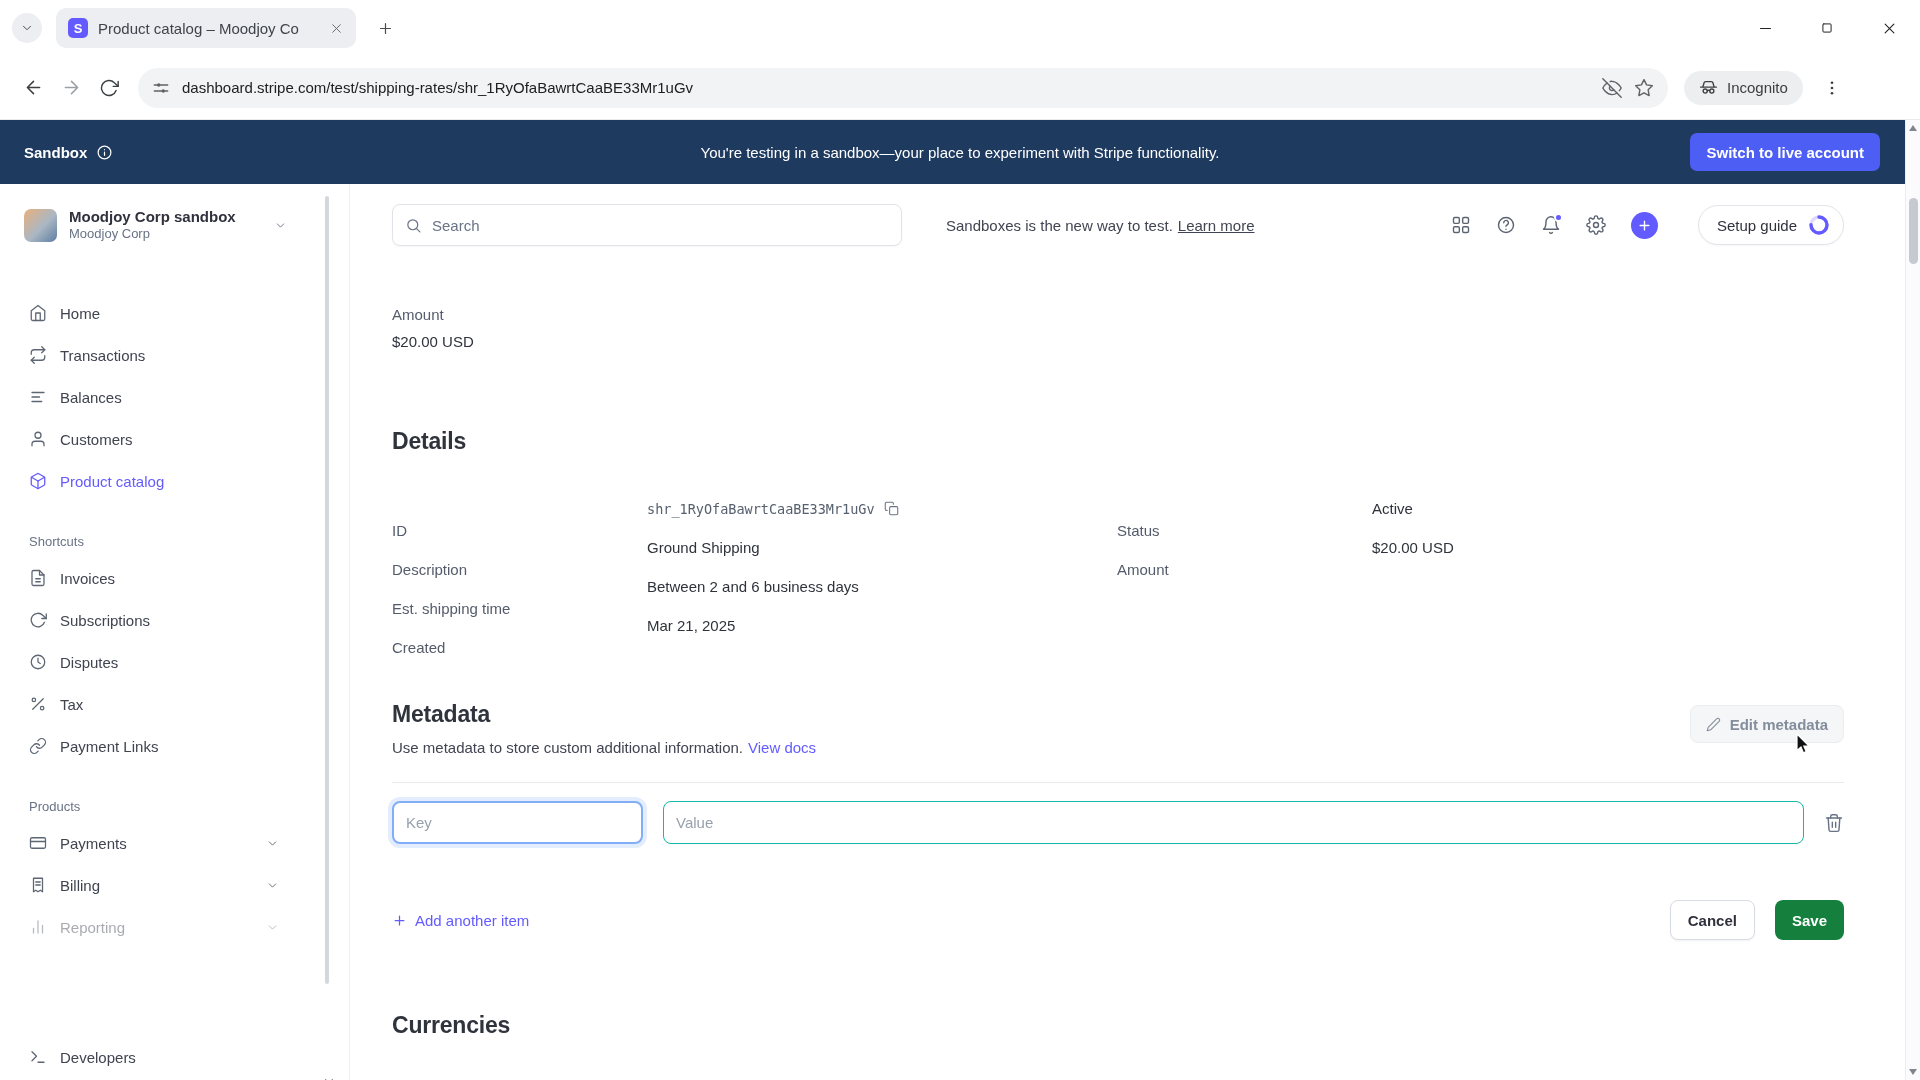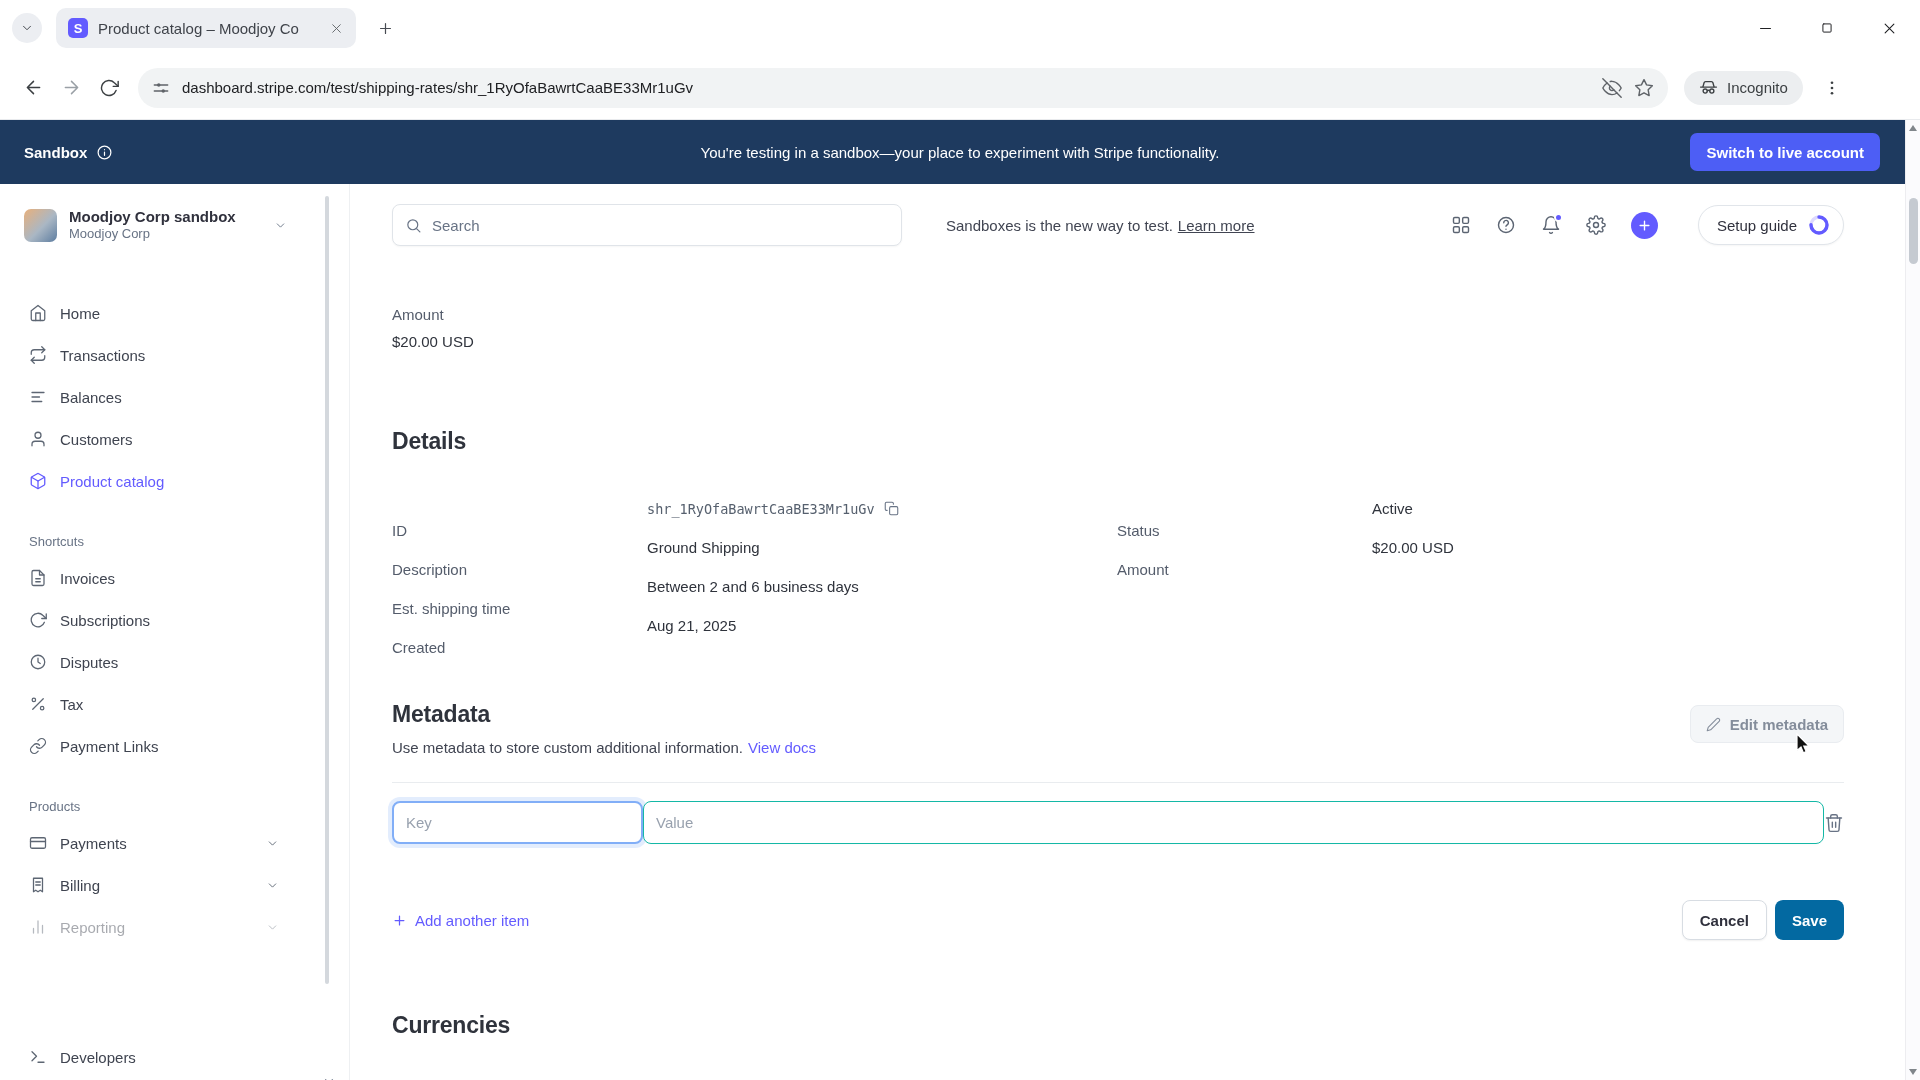--- a/index.html
+++ b/index.html
@@ -108,33 +108,33 @@
   .copy-ic { color:#687385; cursor:pointer; }
 
   .metadata { margin-top:56px; }
   .meta-head { display:flex; justify-content:space-between; align-items:flex-start; }
   .meta-desc { margin-top:11px; font-size:15px; color:#414552; }
   .docs-link { color:#635bff; margin-left:5px; cursor:pointer; }
   .edit-btn { margin-top:4px; height:38px; border-radius:8px; border:1px solid #e9ecf0; background:#f4f6f8;
     color:#848d9b; font-size:15px; font-weight:600; font-family:inherit; display:flex; align-items:center;
     gap:9px; padding:0 15px; cursor:pointer; white-space:nowrap; }
   .divider { height:1px; background:#e9ecef; margin-top:26px; }
-  .kv-row { display:flex; align-items:center; gap:0; margin-top:18px; }
+  .kv-row { display:flex; align-items:center; gap:20px; margin-top:18px; }
   .tinput { height:43px; border-radius:8px; font-size:15px; font-family:inherit; padding:0 12px; color:#30313d; background:#fff; }
   .tinput::placeholder { color:#98a1ae; }
   .key-input { width:251px; flex:none; border:2px solid #81aef7; outline:none;
     box-shadow:0 0 0 4px rgba(129,174,247,.22); }
   .value-input { flex:1; border:1px solid #14b8a6; outline:none; box-shadow:0 1px 2px rgba(0,0,0,.02); min-width:0; }
   .trash-btn { color:#687385; cursor:pointer; flex:none; }
 
   .actions { display:flex; align-items:center; margin-top:56px; }
   .add-item { display:flex; align-items:center; gap:8px; color:#635bff; font-size:15px; font-weight:500; cursor:pointer; }
   .btn { height:40px; border-radius:8px; font-size:15px; font-weight:600; font-family:inherit; padding:0 17px; cursor:pointer; }
   .btn-cancel { margin-left:auto; background:#fff; border:1px solid #d8dde3; color:#30313d; box-shadow:0 1px 2px rgba(0,0,0,.06); }
-  .btn-save { margin-left:8px; background:#0369a1; border:none; color:#fff; }
+  .btn-save { margin-left:20px; background:#15803d; border:none; color:#fff; }
 
   .currencies { margin-top:72px; }
 
   
   .page-scrollbar { position:absolute; top:0; right:0; bottom:0; width:15px; background:#fbfbfd;
     border-left:1px solid #ededf0; }
   .sb-arrow { position:absolute; left:3px; width:0; height:0; border-left:4.5px solid transparent;
     border-right:4.5px solid transparent; }
   .sb-up { top:5px; border-bottom:6px solid #80868b; }
   .sb-down { bottom:5px; border-top:6px solid #80868b; }
@@ -531,21 +531,21 @@
             <div class="drow">
               <span class="dlabel">Description</span>
               <span class="dval">Ground Shipping</span>
             </div>
             <div class="drow">
               <span class="dlabel">Est. shipping time</span>
               <span class="dval">Between 2 and 6 business days</span>
             </div>
             <div class="drow">
               <span class="dlabel">Created</span>
-              <span class="dval">Aug 21, 2025</span>
+              <span class="dval">Mar 21, 2025</span>
             </div>
           </div>
           <div class="dcol-right">
             <div class="drow">
               <span class="dlabel">Status</span>
               <span class="dval">Active</span>
             </div>
             <div class="drow">
               <span class="dlabel">Amount</span>
               <span class="dval">$20.00 USD</span>

